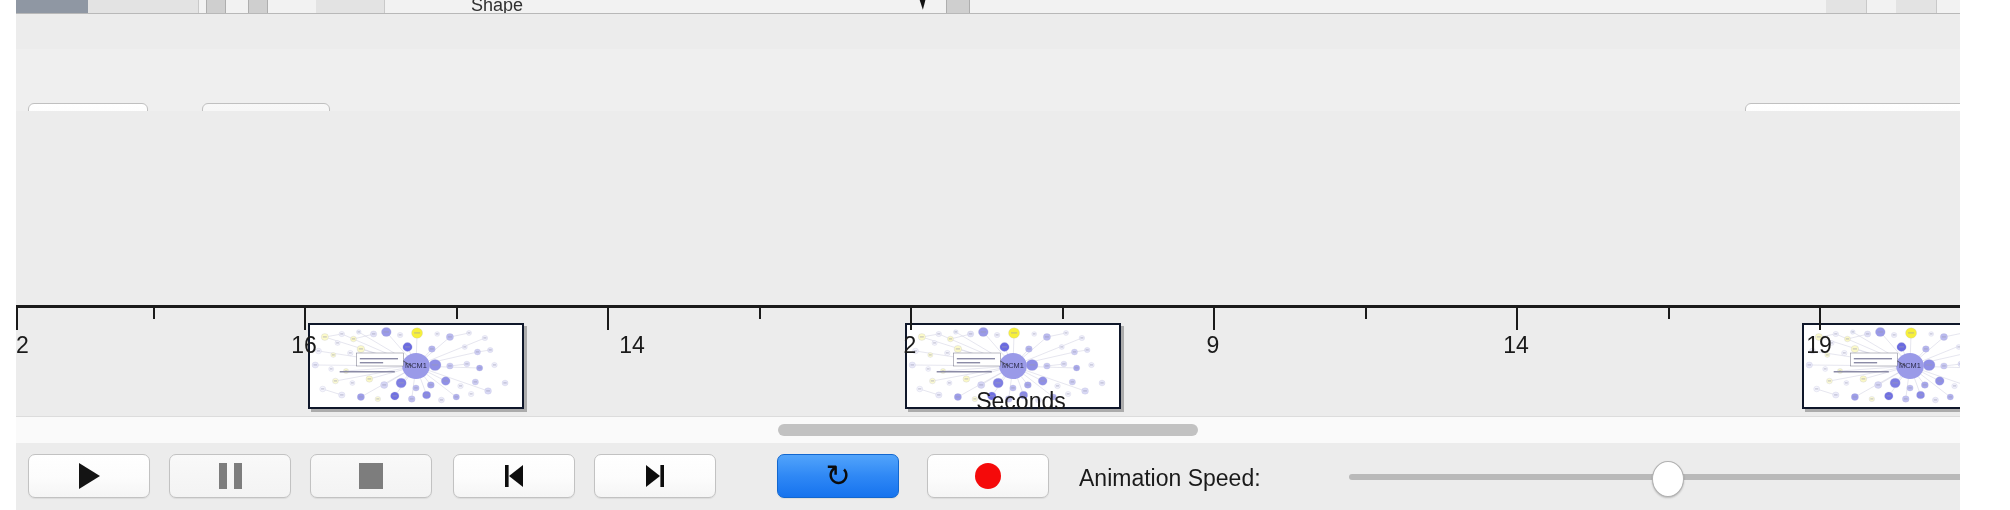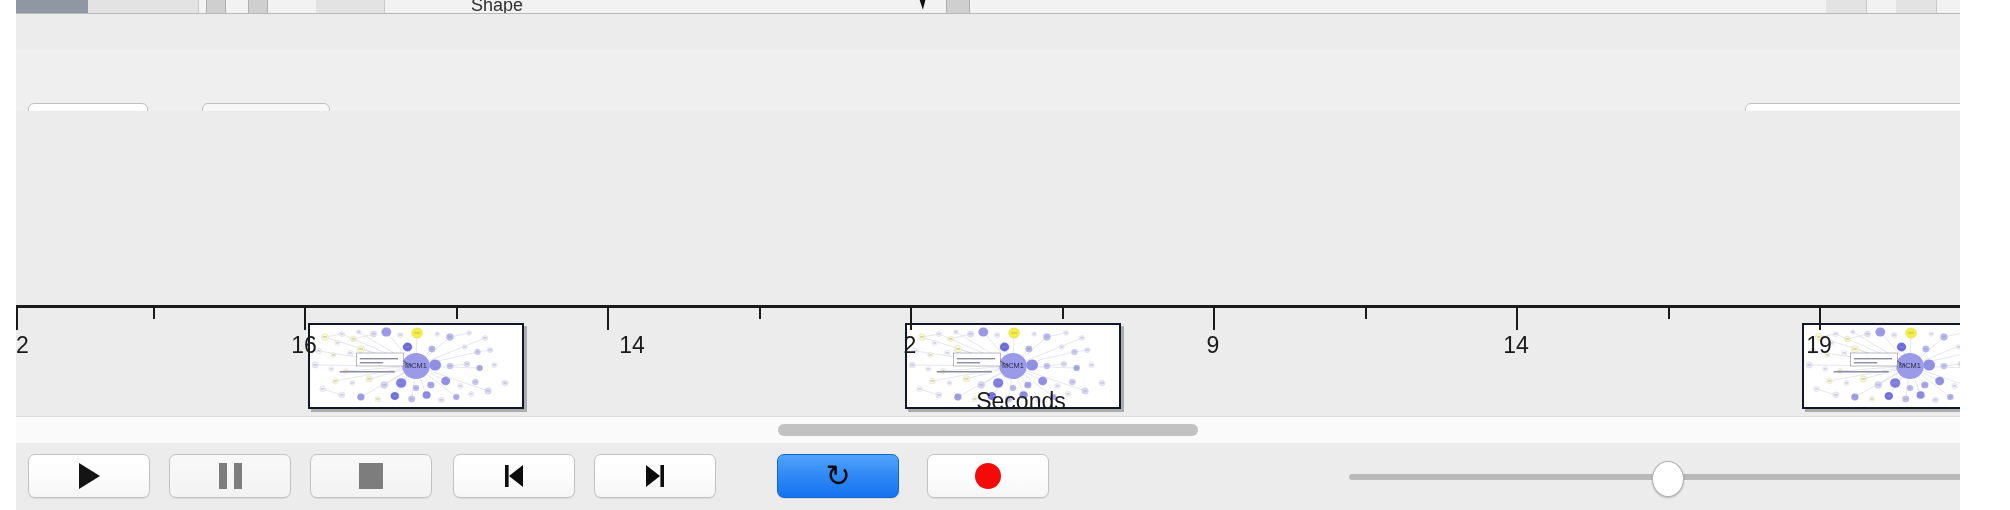--- a/index.html
+++ b/index.html
@@ -847,17 +847,18 @@
     </div>
 
     <div class="cbtn active b-loop">
       <span class="loop-glyph">↻</span>
     </div>
 
     <div class="cbtn b-rec">
       <span class="rec-dot"></span>
     </div>
 
+    <div class="speed-label">Animation Speed:</div>
     <div class="slider"></div>
     <div class="slider-thumb"></div>
   </div>
 
 </div>
 
 </body></html>

